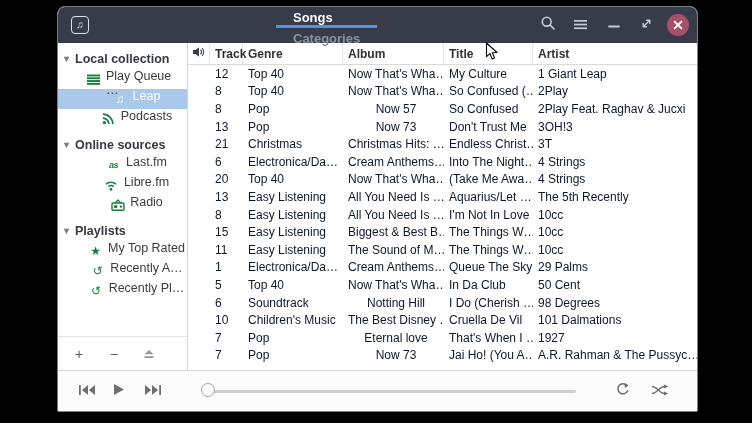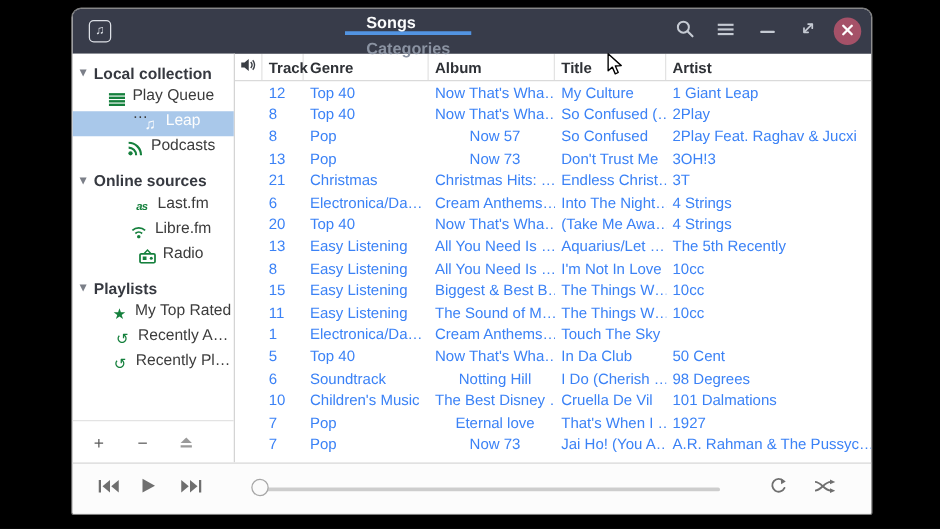--- a/index.html
+++ b/index.html
@@ -38,21 +38,21 @@
   .sidebar-toolbar{position:absolute;bottom:0;left:0;right:0;height:33px;border-top:1px solid #e3e3e3;
     display:flex;align-items:center;gap:21px;padding-left:14px;color:#5c5c5c;}
   .st-btn{font-size:14px;line-height:14px;display:flex;align-items:center;justify-content:center;width:14px;}
   
   .main{flex:1;display:flex;flex-direction:column;min-width:0;}
   .thead{display:flex;height:21px;flex:0 0 21px;border-bottom:1px solid #dadada;font-size:12px;
     font-weight:700;color:#2e3136;align-items:stretch;}
   .th{display:flex;align-items:center;padding-left:5px;border-right:1px solid #e3e3e3;box-sizing:border-box;}
   .th.c5{border-right:none;}
   .th.c0{justify-content:center;padding-left:0;}
-  .tbody{flex:1;overflow:hidden;font-size:12px;color:#3b82f6;}
+  .tbody{flex:1;overflow:hidden;font-size:12px;color:#0f172a;}
   .tr{display:flex;height:17.6px;align-items:center;}
   .td{padding-left:5px;white-space:nowrap;overflow:hidden;box-sizing:border-box;flex-shrink:0;}
   .c0{width:22px;}.c1{width:33px;}.c2{width:100px;}.c3{width:101px;text-align:center;}.c4{width:89px;}
   .c5{flex:1 1 auto;min-width:0;}
   
   .playbar{flex:0 0 40px;border-top:1px solid #d8d8d8;position:relative;background:#fcfcfc;}
   .pb-btn{position:absolute;top:50%;transform:translateY(-50%);display:flex;align-items:center;}
   .slider-track{position:absolute;left:150px;top:19px;width:368px;height:3px;background:#cdcdcd;border-radius:2px;}
   .slider-handle{position:absolute;left:143px;top:12px;width:14px;height:14px;border-radius:50%;
     background:#fafafa;border:1px solid #a6a6a6;box-sizing:border-box;}
@@ -321,21 +321,22 @@
               <div class="td c2">Easy Listening</div>
               <div class="td c3">The Sound of M…</div>
               <div class="td c4">The Things W…</div>
               <div class="td c5">10cc</div>
             </div>
             <div class="tr">
               <div class="td c0"></div>
               <div class="td c1">1</div>
               <div class="td c2">Electronica/Da…</div>
               <div class="td c3">Cream Anthems…</div>
-              <div class="td c4">Touch The Sky</div>
+              <div class="td c4">Queue The Sky</div>
+              <div class="td c5">29 Palms</div>
             </div>
             <div class="tr">
               <div class="td c0"></div>
               <div class="td c1">5</div>
               <div class="td c2">Top 40</div>
               <div class="td c3">Now That's Wha…</div>
               <div class="td c4">In Da Club</div>
               <div class="td c5">50 Cent</div>
             </div>
             <div class="tr">

